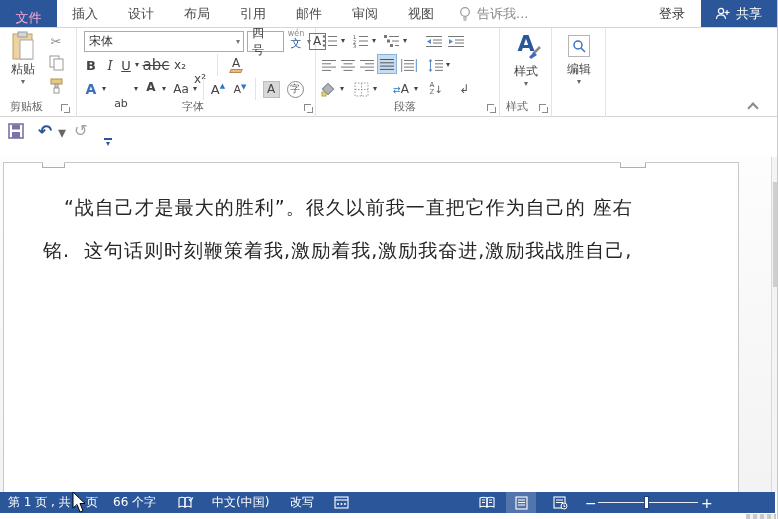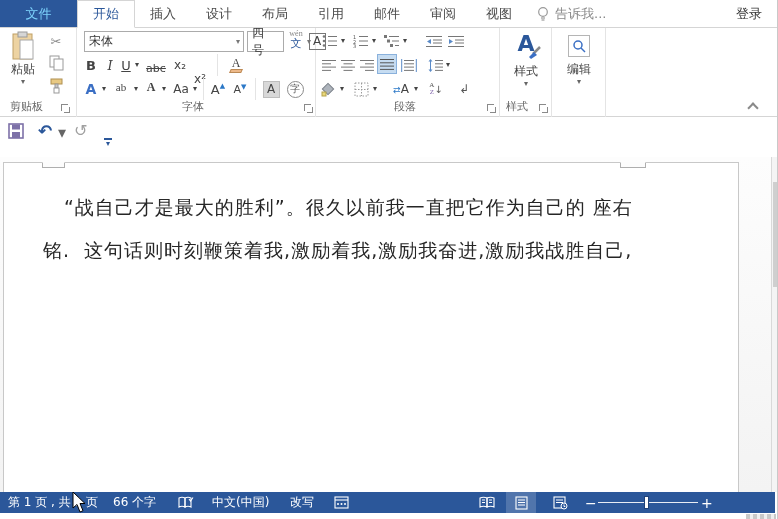--- a/index.html
+++ b/index.html
@@ -3,21 +3,21 @@
 <meta charset="utf-8">
 <style>
   * { margin:0; padding:0; box-sizing:border-box; }
   html,body { width:778px; height:519px; }
   body { font-family:"DejaVu Sans","Liberation Sans",sans-serif; background:#fff; }
   #app { position:relative; width:778px; height:519px; overflow:hidden; background:#fff; border-right:1px solid #c9c9c9; }
 
   
   .tabbar { position:absolute; left:0; top:0; width:778px; height:28px; background:#fff;
             border-bottom:1px solid #d5d5d5; display:flex; align-items:stretch; font-size:13px; }
-  .file-tab { background:#2b579a; color:#7dd3fc; width:77px; display:flex; align-items:center; justify-content:center; }
+  .file-tab { background:#2b579a; color:#f9a8d4; width:57px; display:flex; align-items:flex-end; justify-content:center; }
   .tab { display:flex; align-items:center; padding:0 15px; color:#4a4a4a; cursor:default; }
   .tab.active { background:#fff; color:#2b579a; border:1px solid #d5d5d5; border-bottom:1px solid #fff; margin-bottom:-1px; }
   .tellme { display:flex; align-items:center; color:#8a8a8a; margin-left:10px; gap:6px; }
   .tab-right { margin-left:auto; display:flex; align-items:stretch; }
   .signin { display:flex; align-items:center; color:#333; padding:0 16px; }
   .share-btn { background:#2b579a; color:#fff; display:flex; align-items:center; gap:6px; padding:0 14px; width:77px; }
 
   
   .ribbon { position:absolute; left:0; top:28px; width:778px; height:89px; background:#fff;
             border-bottom:1px solid #d5d5d5; }
@@ -36,24 +36,24 @@
            align-items:center; font-size:12px; color:#333; padding-left:4px; }
   .combo .dd { margin-left:auto; padding:0 3px; color:#777; }
   .vsep { position:absolute; width:1px; background:#e4e4e4; }
   .chevron-up { position:absolute; right:20px; bottom:6px; width:9px; height:9px; }
   .chevron-up:before { content:""; position:absolute; left:0; top:3px; width:6px; height:6px;
                        border-left:2px solid #8a8a8a; border-top:2px solid #8a8a8a; transform:rotate(45deg); }
 
   .fx-b { font-weight:bold; font-size:13px; }
   .fx-i { font-style:italic; font-family:"DejaVu Serif",serif; font-size:13px; }
   .fx-u { text-decoration:underline; font-size:13px; }
-  .fx-strike { text-decoration:line-through; font-size:11px;align-items:flex-end; }
+  .fx-strike { text-decoration:line-through; font-size:15px; }
   .yellowbar:after { content:""; display:block; height:4px; background:#f3d13c; margin-top:0; }
   .redbar:after { content:""; display:block; height:4px; background:#8e2d25; margin-top:0; }
-  .stack { display:flex; flex-direction:column; align-items:center; line-height:1;font-family:Liberation Serif, serif; }
+  .stack { display:flex; flex-direction:column; align-items:center; line-height:1; }
   .shadeA { background:#d8d8d8; border:1px solid #bdbdbd; width:17px; height:17px; font-size:12px;
             display:flex; align-items:center; justify-content:center; color:#444; }
   .circleZ { width:17px; height:17px; border:1px solid #8a8a8a; border-radius:50%; font-size:10px;
              display:flex; align-items:center; justify-content:center; color:#555; }
   .boxA { width:17px; height:17px; border:1px solid #777; font-size:12px; display:flex; align-items:center;
           justify-content:center; color:#444; }
 
   
   .qat { position:absolute; left:0; top:117px; width:778px; height:40px; background:#fff; }
   .qat .ic { position:absolute; top:8px; font-size:16px; }
@@ -84,23 +84,20 @@
 </style>
 </head>
 <body>
 
 <div id="app">
 
   <div class="tabbar">
     <div class="file-tab">
         <span>文件</span>
       </div>
-    <div class="tab active">
-        <span>开始</span>
-      </div>
     <div class="tab">
         <span>插入</span>
       </div>
     <div class="tab">
         <span>设计</span>
       </div>
     <div class="tab">
         <span>布局</span>
       </div>
     <div class="tab">
@@ -120,20 +117,29 @@
         <circle cx="6" cy="6" r="4.3" fill="none" stroke="#9a9a9a" stroke-width="1.2"></circle>
         <line x1="4" y1="12" x2="8" y2="12" stroke="#9a9a9a" stroke-width="1.2"></line>
         <line x1="4.5" y1="14" x2="7.5" y2="14" stroke="#9a9a9a" stroke-width="1.2"></line>
       </svg>
       <span>告诉我...</span>
     </div>
     <div class="tab-right">
       <div class="signin">
           <span>登录</span>
         </div>
+      <div class="share-btn">
+        <svg width="15" height="15" viewBox="0 0 15 15">
+          <circle cx="6" cy="5" r="2.6" fill="none" stroke="#fff" stroke-width="1.2"></circle>
+          <path d="M1.5 13 Q1.5 8.8 6 8.8 Q10.5 8.8 10.5 13" fill="none" stroke="#fff" stroke-width="1.2"></path>
+          <line x1="12" y1="4" x2="12" y2="9" stroke="#fff" stroke-width="1.2"></line>
+          <line x1="9.5" y1="6.5" x2="14.5" y2="6.5" stroke="#fff" stroke-width="1.2"></line>
+        </svg>
+        <span>共享</span>
+      </div>
     </div>
   </div>
 
   <div class="ribbon">
 
     <div class="grp" style="left:0; width:77px;">
       <div class="bigbtn" style="left:4px; width:38px;">
         <svg width="25" height="30" viewBox="0 0 25 30">
           <rect x="2" y="3" width="19" height="25" fill="#edd3a2" stroke="#c0a064"></rect>
           <rect x="7" y="1" width="9" height="5" fill="#d6d6d6" stroke="#9a9a9a"></rect>
@@ -209,21 +215,21 @@
           <span style="width:12px; height:4px; background:#edb98a; border:1px solid #bb8a56; transform:skewX(-25deg);"></span>
         </span>
       </div>
 
       <div class="sbtn" style="left:5px; top:51px; width:18px; color:#3b6fc4; font-weight:bold; font-size:14px;">
           <span>A</span>
         </div>
       <div class="sbtn dd" style="left:23px; top:51px; width:8px;">
           <span>▾</span>
         </div>
-      <div class="sbtn" style="left:34px; top:51px; width:20px;">
+      <div class="sbtn" style="left:34px; top:67px; width:20px;">
         <span class="stack yellowbar">
             <span style="font-size:11px;">ab</span>
           </span>
       </div>
       <div class="sbtn dd" style="left:55px; top:51px; width:8px;">
           <span>▾</span>
         </div>
       <div class="sbtn" style="left:66px; top:51px; width:16px;">
         <span class="stack redbar">
             <span style="font-size:12px; font-weight:bold;">A</span>

